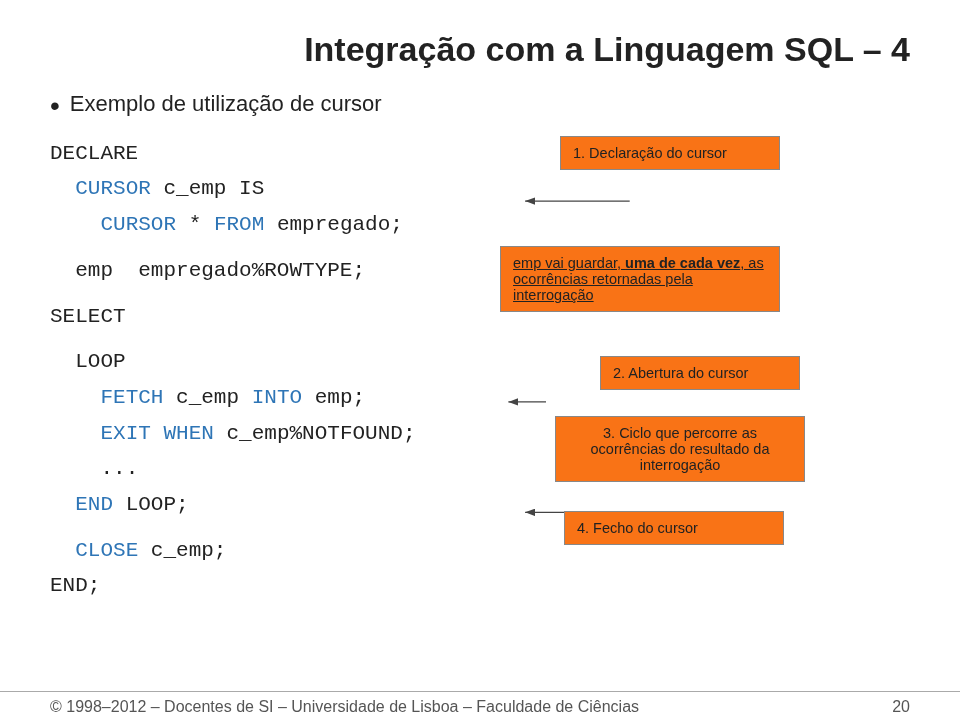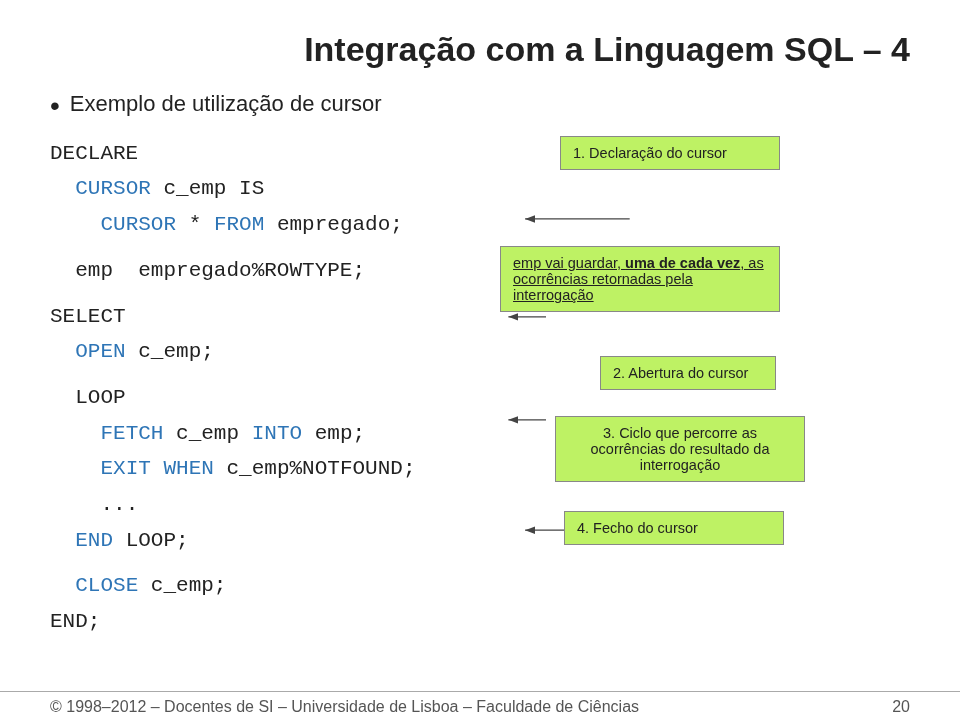--- a/index.html
+++ b/index.html
@@ -70,21 +70,21 @@
       flex: 1;
       position: relative;
       margin-left: 30px;
     }
 
     .annotation-box {
       border: 1.5px solid #888;
       padding: 8px 12px;
       font-size: 14.5px;
       color: #222;
-      background: #bef264;
+      background: #f97316;
       position: absolute;
     }
 
     .annotation-box.box1 {
       top: 0px;
       left: 60px;
       width: 220px;
       text-align: left;
     }
 
@@ -188,24 +188,20 @@
       <div>
         &nbsp;&nbsp;<span class="code-normal">emp&nbsp;&nbsp;empregado%ROWTYPE;</span>
       </div>
 
       <div style="height:10px"></div>
 
       <div>
         <span class="begin-label">SELECT</span>
       </div>
 
-      <div>
-        &nbsp;&nbsp;<span class="code-kw">OPEN</span>
-        <span class="code-normal"> c_emp;</span>
-      </div>
 
       <div style="height:10px"></div>
 
       <div>
         &nbsp;&nbsp;<span class="loop-label">LOOP</span>
       </div>
 
       <div>
         &nbsp;&nbsp;&nbsp;&nbsp;<span class="code-kw">FETCH</span>
         <span class="code-normal"> c_emp </span>
@@ -263,21 +259,21 @@
       </svg>
 
       <div class="annotation-box box1">
         <span>1. Declaração do cursor</span>
       </div>
 
       <div class="annotation-box box2">
         <span>emp vai guardar, <strong>uma de cada vez</strong>, as ocorrências retornadas pela interrogação</span>
       </div>
 
-      <div class="annotation-box box3" style="top:220px; left:100px; width:176px; text-align:left;">
+      <div class="annotation-box box3" style="top:220px; left:100px; width:200px; text-align:left;">
         <span>2. Abertura do cursor</span>
       </div>
 
       <div class="annotation-box" style="top:280px; left:55px; width:250px; text-align:center;">
         <span>3. Ciclo que percorre as ocorrências do resultado da interrogação</span>
       </div>
 
       <div class="annotation-box box4" style="top:375px; left:64px; width:220px; text-align:left;">
         <span>4. Fecho do cursor</span>
       </div>

